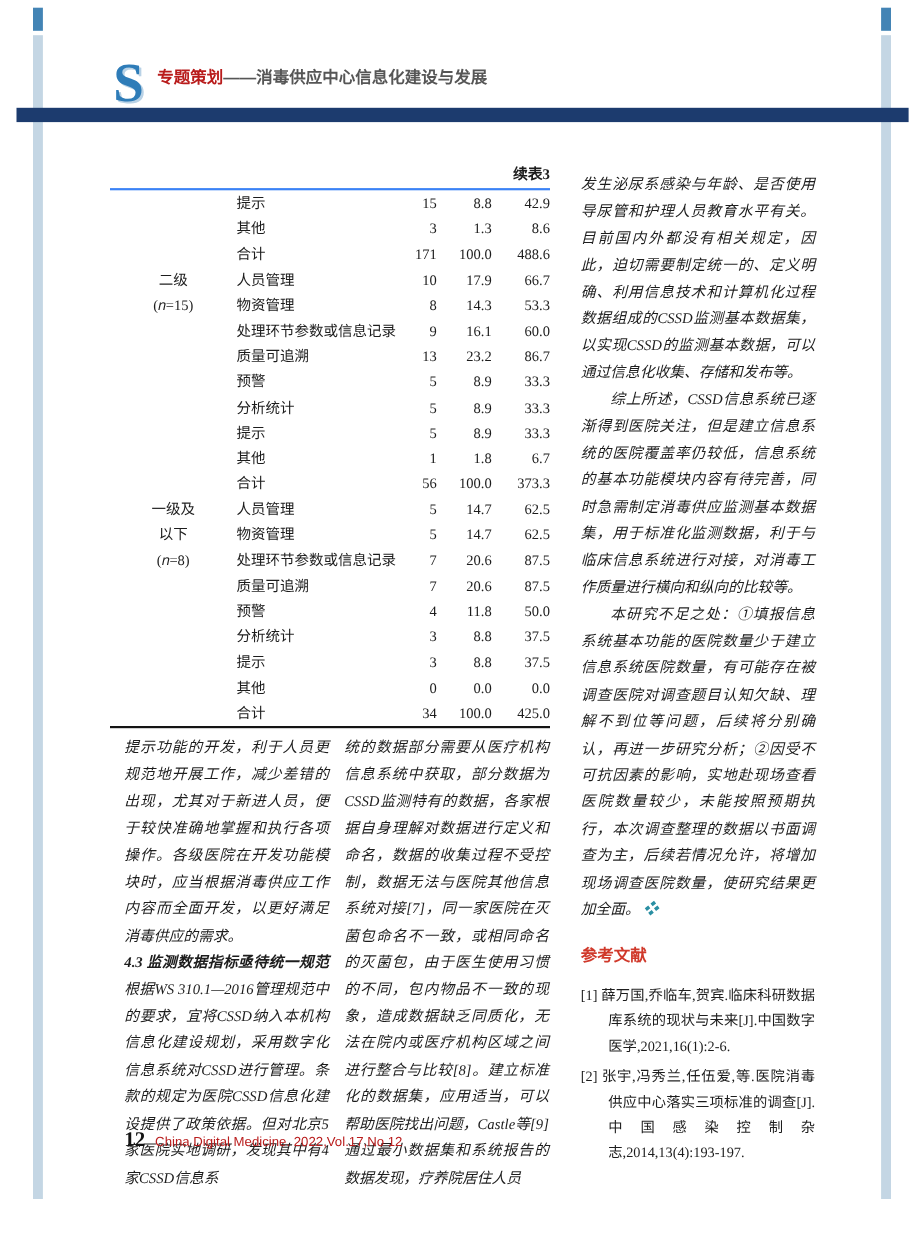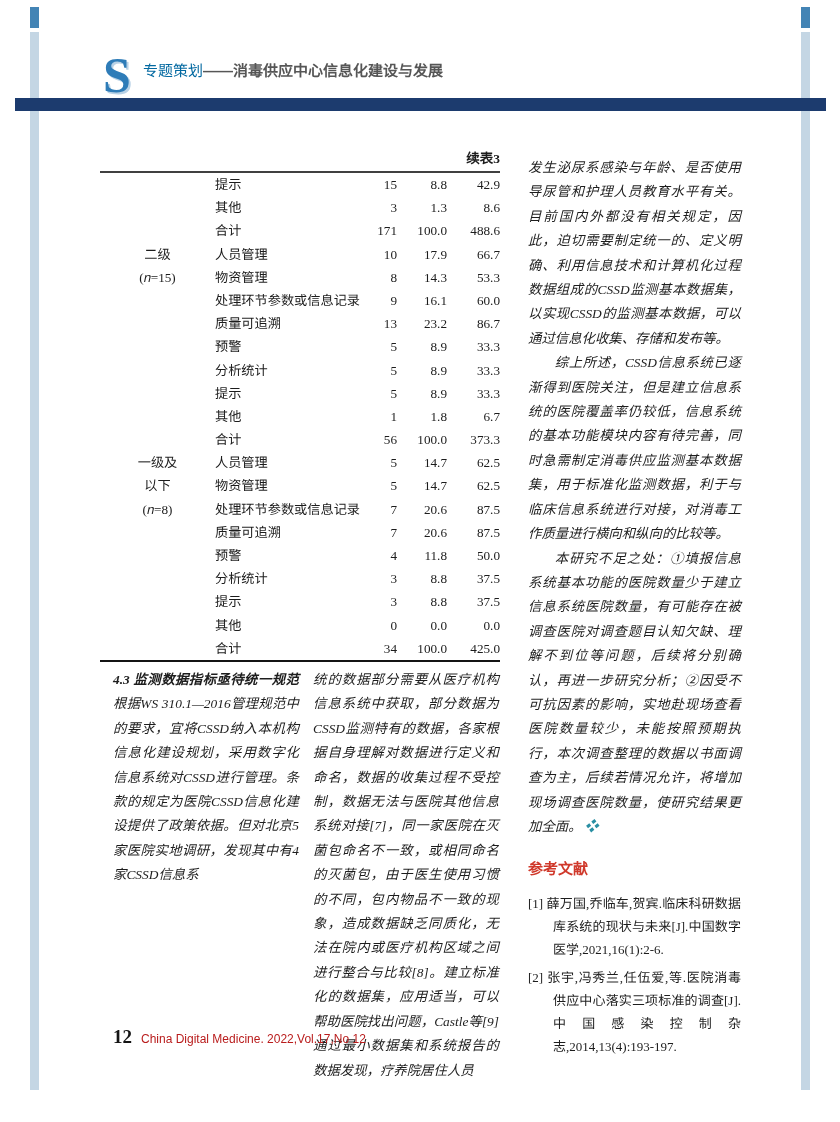--- a/index.html
+++ b/index.html
@@ -22,33 +22,33 @@
 
   
   .logo-s {
     position:absolute; left:103px; top:50px; z-index:2;
     font-size:50px; font-weight:bold; line-height:1; color:#2e7cb8;
     font-family:"Liberation Serif", serif;
     text-shadow:2px 2px 0 #b9d2e6;
   }
   .header-text { position:absolute; left:143px; top:62px; font-family:"Liberation Sans", sans-serif; z-index:2; }
   .header-line1 { font-size:15px; line-height:18px; white-space:nowrap; }
-  .sec-title { color:#0369a1; font-weight:normal; }
+  .sec-title { color:#b91c1c; font-weight:bold; }
   .sec-sub   { color:#565656; font-weight:bold; }
   .sec-en    { font-size:13px; color:#aec4d3; margin-top:2px; letter-spacing:0.6px; }
   .header-bar { position:absolute; left:15px; top:98px; width:811px; height:13px; background:#1c3b6e; }
 
   
   .tbl-label {
     position:absolute; left:100px; top:147px; width:400px;
     text-align:right; font-weight:bold; font-size:13.5px;
   }
   .data-table {
     position:absolute; left:100px; top:171px; width:400px;
-    border-top:2px solid #404040; border-bottom:2px solid #141414;
+    border-top:2px solid #3b82f6; border-bottom:2px solid #141414;
     display:grid; grid-template-columns:115px 142px 40px 50px 53px;
     font-size:13.2px;
   }
   .data-table .cell { height:23.2px; line-height:23.2px; white-space:nowrap; }
   .cell.c0 { text-align:center; }
   .cell.c1 { text-align:left; }
   .cell.c2, .cell.c3, .cell.c4 { text-align:right; }
 
   
   .col { position:absolute; text-align:justify; font-size:13.4px; line-height:24.4px; color:#1d1d1d; }
@@ -198,20 +198,21 @@
       <div class="cell c3">0.0</div>
       <div class="cell c4">0.0</div>
       <div class="cell c0"></div>
       <div class="cell c1">合计</div>
       <div class="cell c2">34</div>
       <div class="cell c3">100.0</div>
       <div class="cell c4">425.0</div>
     </div>
 
   <div class="col" id="col-left">
+    <p class="flush">提示功能的开发，利于人员更规范地开展工作，减少差错的出现，尤其对于新进人员，便于较快准确地掌握和执行各项操作。各级医院在开发功能模块时，应当根据消毒供应工作内容而全面开发，以更好满足消毒供应的需求。</p>
     <p class="flush">
       <span class="subhead">4.3 监测数据指标亟待统一规范</span><span> 根据WS 310.1—2016管理规范中的要求，宜将CSSD纳入本机构信息化建设规划，采用数字化信息系统对CSSD进行管理。条款的规定为医院CSSD信息化建设提供了政策依据。但对北京5家医院实地调研，发现其中有4家CSSD信息系</span>
     </p>
   </div>
 
   <div class="col" id="col-mid">
     <p class="flush">统的数据部分需要从医疗机构信息系统中获取，部分数据为CSSD监测特有的数据，各家根据自身理解对数据进行定义和命名，数据的收集过程不受控制，数据无法与医院其他信息系统对接[7]，同一家医院在灭菌包命名不一致，或相同命名的灭菌包，由于医生使用习惯的不同，包内物品不一致的现象，造成数据缺乏同质化，无法在院内或医疗机构区域之间进行整合与比较[8]。建立标准化的数据集，应用适当，可以帮助医院找出问题，Castle等[9]通过最小数据集和系统报告的数据发现，疗养院居住人员</p>
   </div>
 
   <div class="col" id="col-right">

